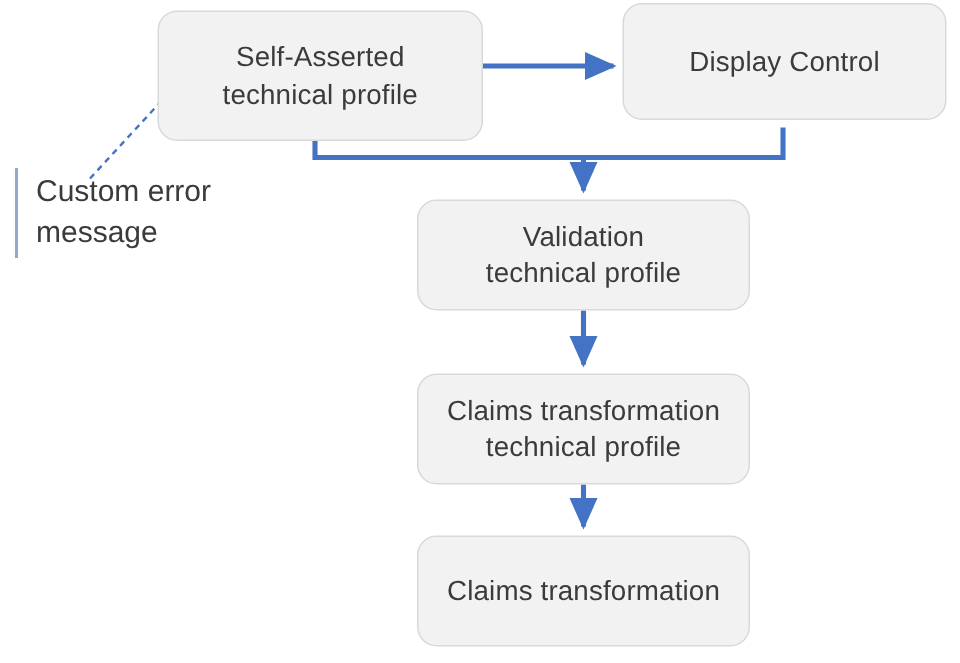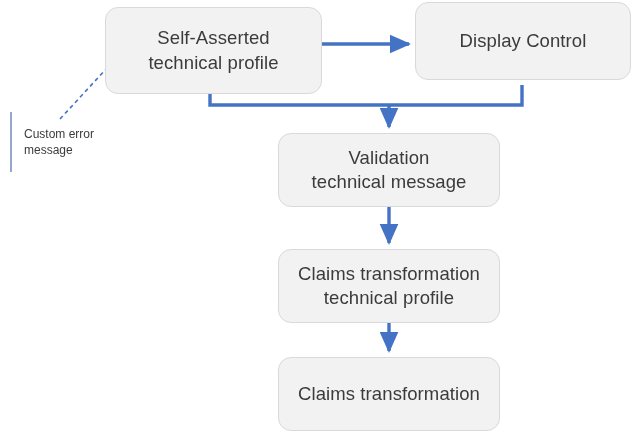--- a/index.html
+++ b/index.html
@@ -62,21 +62,21 @@
     height: 60px;
     border-left: 2px solid #95A7CC;
     box-sizing: border-box;
     padding-left: 12px;
     display: flex;
     align-items: center;
     z-index: 2;
   }
   #callout .callout-text {
     white-space: pre-line;
-    font-size: 12px;
+    font-size: 20px;
     line-height: 1.34;
     color: #3B3B3B;
   }
 </style>
 </head>
 <body>
 
 <div id="canvas">
 
   <svg id="wires" viewBox="0 0 640 442" width="640" height="442" xmlns="http://www.w3.org/2000/svg">
@@ -112,21 +112,21 @@
     <span class="node-label">Self-Asserted
 technical profile</span>
   </div>
 
   <div class="node" id="node-display-control">
     <span class="node-label">Display Control</span>
   </div>
 
   <div class="node" id="node-validation">
     <span class="node-label">Validation
-technical message</span>
+technical profile</span>
   </div>
 
   <div class="node" id="node-claims-tp">
     <span class="node-label">Claims transformation
 technical profile</span>
   </div>
 
   <div class="node" id="node-claims">
     <span class="node-label">Claims transformation</span>
   </div>

